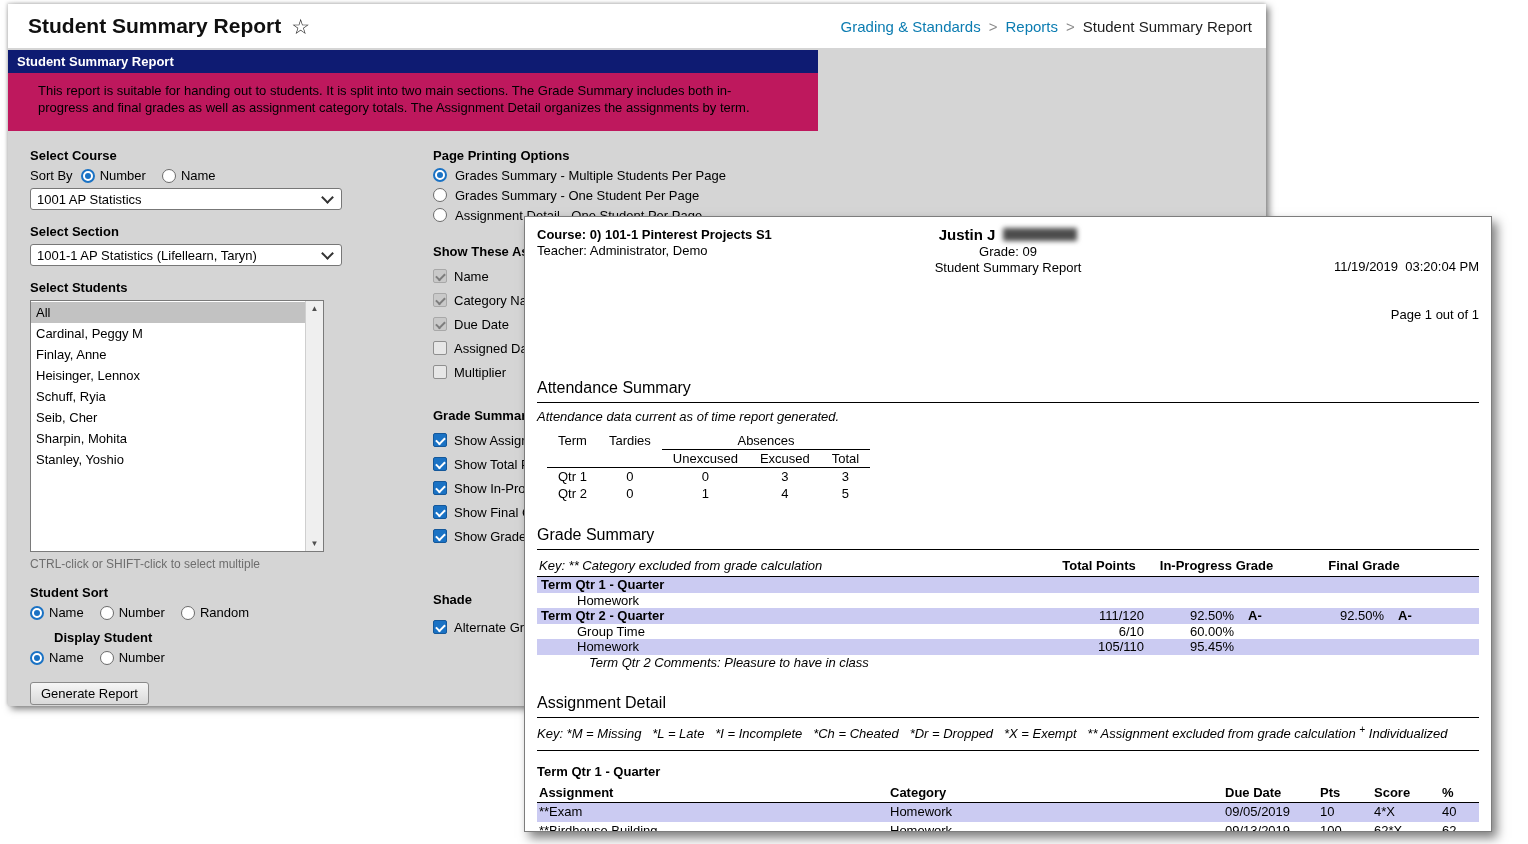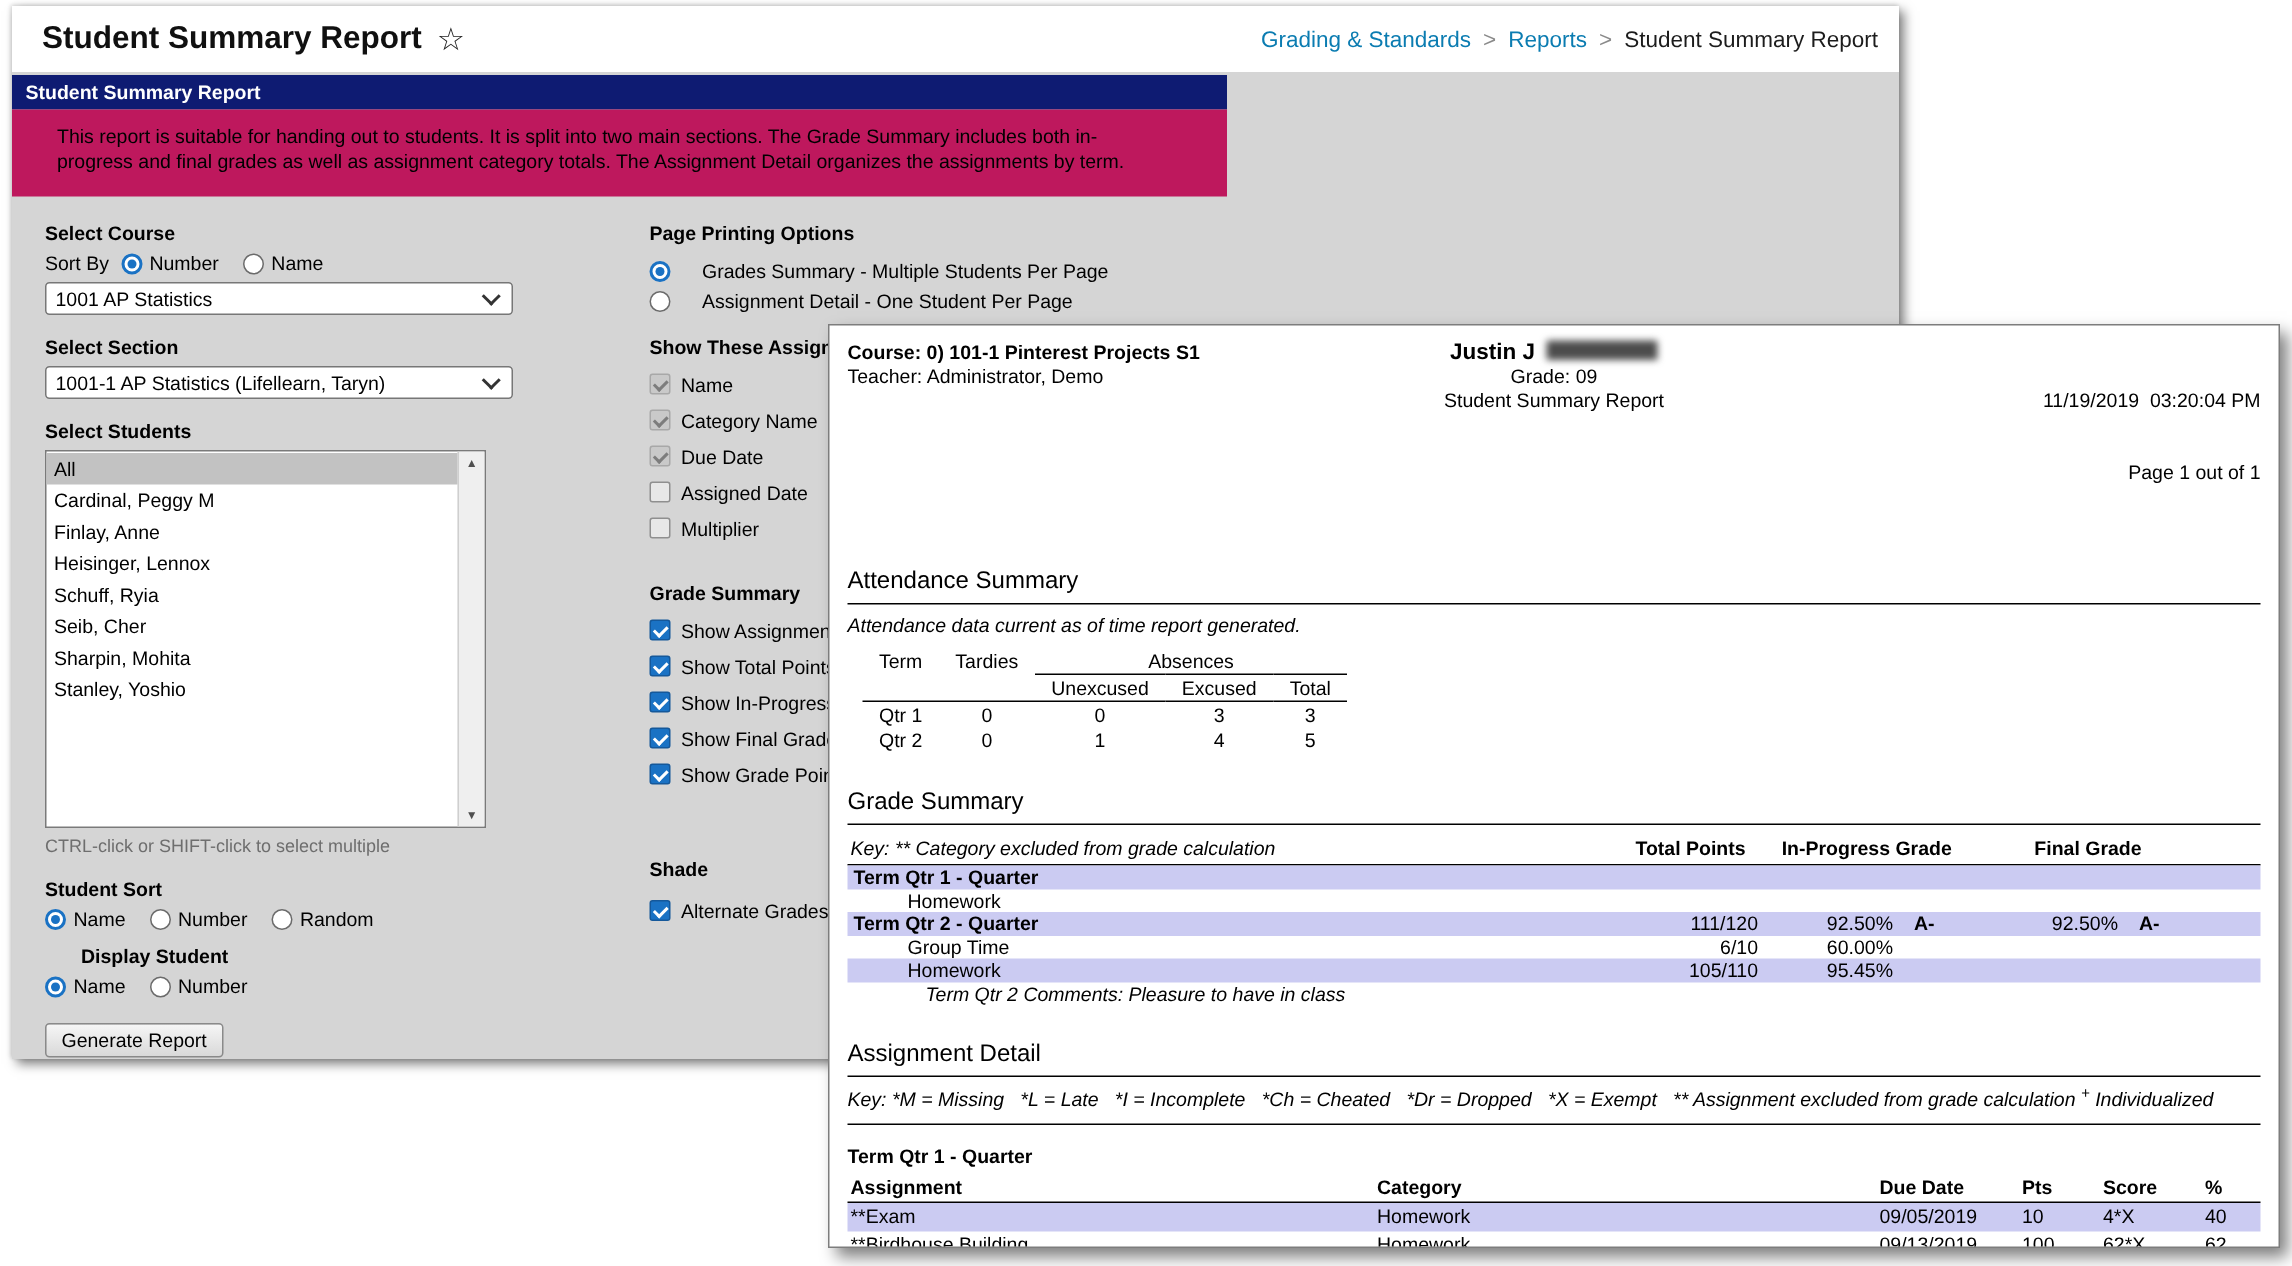--- a/index.html
+++ b/index.html
@@ -24,21 +24,21 @@
 
   
   .left-col{position:absolute;left:22px;top:100px;width:340px;font-size:13px;}
   .mid-col{position:absolute;left:425px;top:100px;width:330px;font-size:13px;}
   .sec-h{font-weight:700;font-size:13px;margin:0 0 5px 0;}
   .inline-row{display:flex;align-items:center;gap:8px;margin-bottom:5px;}
   .radio-item{display:flex;align-items:center;gap:5px;margin-right:8px;cursor:pointer;white-space:nowrap;}
   .radio{width:14px;height:14px;border-radius:50%;background:#fff;border:1px solid #6b6b6b;display:inline-block;position:relative;flex:0 0 auto;box-sizing:border-box;}
   .radio.sel{border:2px solid #1a72c4;}
   .radio.sel::after{content:"";position:absolute;left:50%;top:50%;width:6px;height:6px;margin:-3px 0 0 -3px;border-radius:50%;background:#1a72c4;}
-  .radio-row-v{display:flex;align-items:flex-end;height:20px;gap:21px;cursor:pointer;white-space:nowrap;}
+  .radio-row-v{display:flex;align-items:flex-start;height:20px;gap:8px;cursor:pointer;white-space:nowrap;}
   .sel-box{width:312px;height:22px;background:#fff;border:1px solid #777;border-radius:3px;display:flex;align-items:center;justify-content:space-between;padding:0 9px 0 6px;cursor:pointer;box-sizing:border-box;margin-bottom:2px;}
   .sel-box .val{font-size:13px;white-space:nowrap;overflow:hidden;}
   .chev{width:7px;height:7px;border-right:2px solid #333;border-bottom:2px solid #333;transform:rotate(45deg);margin-top:-4px;flex:0 0 auto;}
   .mt14{margin-top:14px;} .mt10{margin-top:10px;padding-left:24px;}
   .listbox{width:292px;height:250px;background:#fff;border:1px solid #7a7a7a;position:relative;overflow:hidden;}
   .lb-items{position:absolute;left:0;top:1px;right:17px;}
   .lb-item{font-size:13px;padding:2px 5px;height:21px;line-height:17px;box-sizing:border-box;white-space:nowrap;cursor:pointer;}
   .lb-item.sel{background:#c2c2c2;}
   .lb-scroll{position:absolute;right:0;top:0;bottom:0;width:17px;background:#efefef;border-left:1px solid #cfcfcf;display:flex;flex-direction:column;justify-content:space-between;align-items:center;}
   .lb-arrow{font-size:8px;color:#4f4f4f;height:15px;line-height:15px;cursor:pointer;}
@@ -46,21 +46,21 @@
   .gen-btn{margin-top:12px;font-size:13px;font-family:inherit;padding:3px 10px;border:1px solid #8a8a8a;border-radius:3px;background:linear-gradient(#f6f6f6,#d9d9d9);cursor:pointer;}
   .cb-row{display:flex;align-items:center;gap:7px;height:24px;cursor:pointer;white-space:nowrap;}
   .cb{width:14px;height:14px;display:inline-block;position:relative;border-radius:2px;flex:0 0 auto;box-sizing:border-box;}
   .cb.on{background:#1a72c4;border:1px solid #15589a;}
   .cb.on::after{content:"";position:absolute;left:2px;top:3px;width:7px;height:4px;border-left:2px solid #fff;border-bottom:2px solid #fff;transform:rotate(-45deg);}
   .cb.on.dis{background:#c9c9c9;border:1px solid #a8a8a8;}
   .cb.on.dis::after{border-color:#7d7d7d;}
   .cb.off{background:#e7e7e7;border:1px solid #8f8f8f;} .gap42{height:42px;}
 
   
-  .report-overlay{position:absolute;left:552px;top:216px;width:968px;height:616px;background:#fff;border:1px solid #7d7d7d;
+  .report-overlay{position:absolute;left:524px;top:216px;width:968px;height:616px;background:#fff;border:1px solid #7d7d7d;
     box-shadow:5px 6px 10px rgba(0,0,0,.5);z-index:20;overflow:hidden;padding:10px 12px;box-sizing:border-box;font-size:13px;}
   .rpt-head{display:grid;grid-template-columns:1fr auto 1fr;align-items:start;}
   .rpt-head-left{line-height:16px;}
   .rpt-course{font-weight:700;}
   .rpt-head-center{text-align:center;line-height:16px;}
   .rpt-student{font-weight:700;font-size:15px;}
   .blur-name{display:inline-block;width:74px;height:13px;background:#4c4c4c;filter:blur(2.5px);vertical-align:-1px;margin-left:8px;border-radius:1px;}
   .rpt-head-right{justify-self:end;text-align:right;line-height:16px;white-space:pre;}
   .rpt-h{font-size:16px;font-weight:400;border-bottom:1px solid #000;padding-bottom:5px;margin-top:24px;}
   .rpt-note{font-style:italic;margin-top:6px;}
@@ -188,20 +188,24 @@
       </div>
 
       <div class="mid-col">
         <div class="sec-h">Page Printing Options</div>
         <div class="radio-row-v">
           <span class="radio sel"></span>
           <span>Grades Summary - Multiple Students Per Page</span>
         </div>
         <div class="radio-row-v">
           <span class="radio"></span>
+          <span>Grades Summary - One Student Per Page</span>
+        </div>
+        <div class="radio-row-v">
+          <span class="radio"></span>
           <span>Assignment Detail - One Student Per Page</span>
         </div>
 
         <div class="sec-h" style="margin-top:16px;">Show These Assignment Columns</div>
         <div class="cb-row">
           <span class="cb on dis"></span>
           <span>Name</span>
         </div>
         <div class="cb-row">
           <span class="cb on dis"></span>

